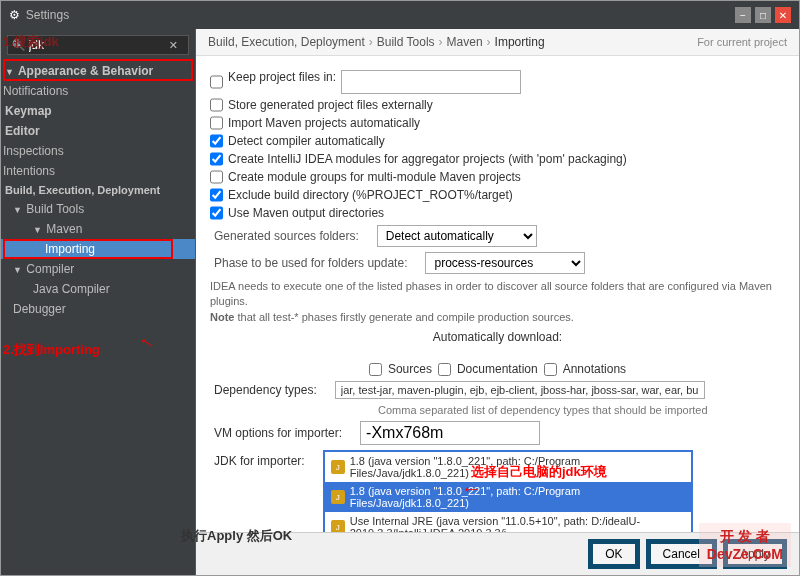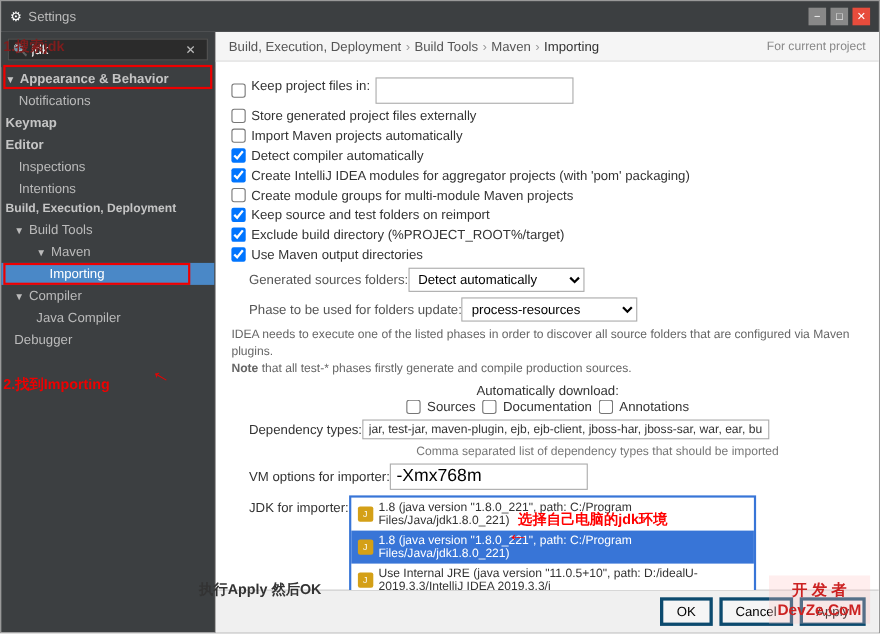--- a/index.html
+++ b/index.html
@@ -22,57 +22,57 @@
     .sidebar { width: 195px; background: #3c3f41; color: #bbb; overflow-y: auto; border-right: 1px solid #555; flex-shrink: 0; }
     .search-box { padding: 6px; background: #3c3f41; }
     .search-input-wrap { display: flex; align-items: center; background: #2b2b2b; border: 1px solid #555; padding: 2px 4px; }
     .search-input { background: transparent; border: none; outline: none; color: #fff; font-size: 12px; width: 140px; }
     .search-clear { color: #bbb; cursor: pointer; font-size: 11px; }
 
     .sidebar-section { padding: 0; }
     .sidebar-item { padding: 3px 8px 3px 12px; cursor: pointer; color: #bbb; font-size: 12px; white-space: nowrap; }
     .sidebar-item.selected { background: #4a88c7; color: #fff; }
     .sidebar-item.section-header { font-weight: bold; color: #c5c5c5; padding-left: 4px; }
-    .sidebar-item.subsection { padding-left: 16px; }
+    .sidebar-item.subsection { padding-left: 2px; }
     .sidebar-item.subsubsection { }
     .sidebar-item.level3 { padding-left: 32px; }
     .caret { display: inline-block; width: 10px; font-size: 9px; }
 
     
     .content { flex: 1; background: #fff; display: flex; flex-direction: column; overflow: hidden; }
     
     .breadcrumb { background: #f5f5f5; border-bottom: 1px solid #ddd; padding: 6px 12px; display: flex; align-items: center; justify-content: space-between; font-size: 12px; color: #555; }
     .breadcrumb-path { display: flex; align-items: center; gap: 4px; }
     .breadcrumb-sep { color: #999; }
     .breadcrumb-current { color: #333; }
     .for-current { font-size: 11px; color: #888; }
 
     .settings-body { flex: 1; overflow-y: auto; padding: 10px 14px; }
     
     .checkbox-row { display: flex; gap: 5px; margin: 4px 0; font-size: 12px; color: #333; }
     .checkbox-row input[type=checkbox] { margin: 0; }
     
-    .field-row { display: flex; align-items: center; margin: 5px 16px; gap: 0; font-size: 12px; color: #333; }
+    .field-row { display: flex; align-items: center; margin: 5px 4px; gap: 18px; font-size: 12px; color: #333; }
     .field-label { min-width: 160px; text-align: right; color: #555; font-size: 12px; }
     .field-input { border: 1px solid #aaa; padding: 2px 5px; font-size: 16px; background: #fff; min-width: 120px; }
     .field-select { border: 1px solid #aaa; padding: 2px 4px; font-size: 12px; background: #fff; min-width: 160px; }
     .info-text { font-size: 11px; color: #666; margin: 2px 0 4px 14px; line-height: 1.4; }
     .note-bold { font-weight: bold; }
     
     .dep-types-input { border: 1px solid #aaa; padding: 2px 5px; font-size: 11px; background: #fff; width: 370px; color: #333; }
     .dep-types-hint { font-size: 11px; color: #777; margin: 2px 0 4px 168px; }
 
     
     .jdk-list { border: 1px solid #aaa; background: #fff; margin-left: 0; width: 370px; }
     .jdk-item { padding: 3px 6px; font-size: 11px; color: #333; display: flex; align-items: center; gap: 5px; cursor: pointer; }
     .jdk-item.selected { background: #3875d7; color: #fff; }
     .jdk-icon { width: 14px; height: 14px; background: #d4a017; border-radius: 2px; display: flex; align-items: center; justify-content: center; font-size: 8px; color: #fff; flex-shrink: 0; }
 
     .footer { background: #f0f0f0; border-top: 1px solid #ccc; padding: 6px 12px; display: flex; justify-content: flex-end; gap: 6px; align-items: center; }
-    .footer-btn { padding: 3px 12px; font-size: 12px; border: 3px solid #0c4a6e; background: #f5f5f5; cursor: pointer; }
+    .footer-btn { padding: 3px 12px; font-size: 12px; border: 5px solid #0c4a6e; background: #f5f5f5; cursor: pointer; }
 
     .selected-input-row { border: 2px solid #3875d7; }
   </style>
 </head>
 <body>
 
 <div class="window">
 
   <div class="title-bar">
     <div class="title-bar-left">
@@ -163,24 +163,20 @@
         <div class="checkbox-row">
           <input type="checkbox" checked="" style="">
           <span>Create IntelliJ IDEA modules for aggregator projects (with 'pom' packaging)</span>
         </div>
 
         <div class="checkbox-row">
           <input type="checkbox" style="">
           <span>Create module groups for multi-module Maven projects</span>
         </div>
 
-        <div class="checkbox-row">
-          <input type="checkbox" checked="" style="">
-          <span>Keep source and test folders on reimport</span>
-        </div>
 
         <div class="checkbox-row">
           <input type="checkbox" checked="" style="">
           <span>Exclude build directory (%PROJECT_ROOT%/target)</span>
         </div>
 
         <div class="checkbox-row">
           <input type="checkbox" checked="" style="">
           <span>Use Maven output directories</span>
         </div>

